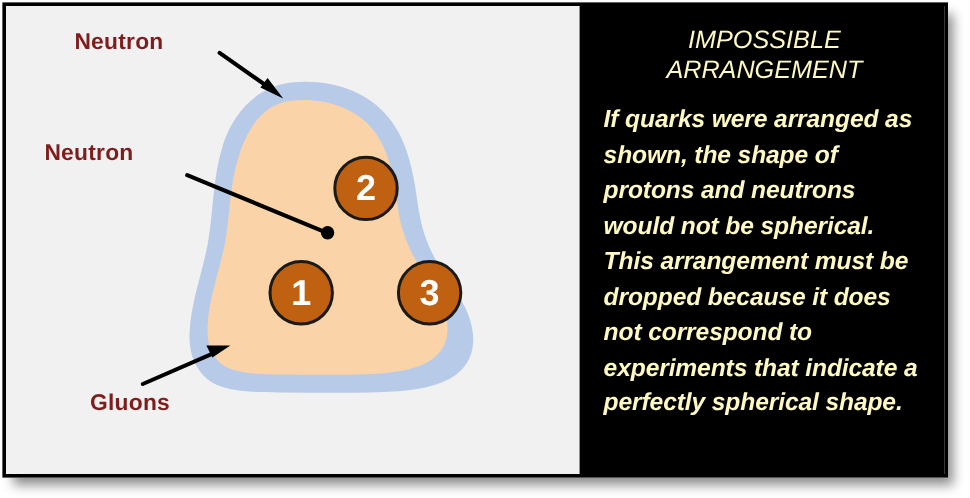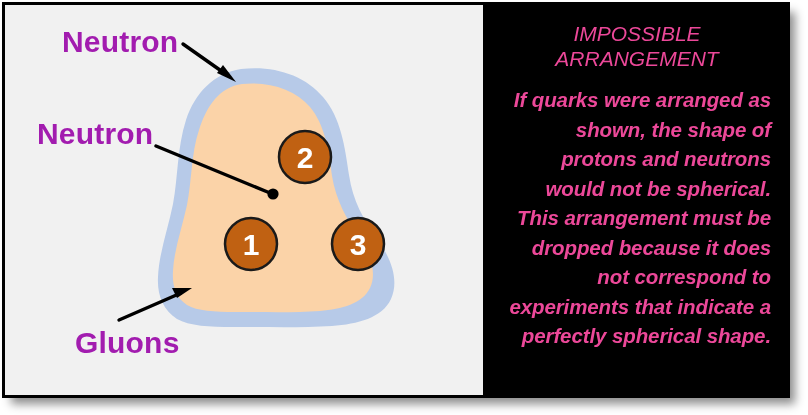--- a/index.html
+++ b/index.html
@@ -47,22 +47,22 @@
     top: 0;
     width: 478px;
     height: 390px;
   }
 
   
   .diag-label {
     position: absolute;
     font-family: "Liberation Sans", sans-serif;
     font-weight: bold;
-    font-size: 30px;
-    color: #a21caf;
+    font-size: 19px;
+    color: #7f1d1d;
     white-space: nowrap;
     letter-spacing: 0.2px;
   }
   #label-neutron { left: 57px; top: 20px; }
   #label-gluons  { left: 32px; top: 112px; }
   #label-proton  { left: 70px; top: 321px; }
 
   
   .quark-num {
     position: absolute;
@@ -78,41 +78,41 @@
   
   #note-panel {
     position: absolute;
     left: 478px;
     top: 0;
     right: 0;
     bottom: 0;
     background: #000000;
     padding: 12px 16px 10px 20px;
     box-sizing: border-box;
-    color: #ec4899;
+    color: #fef9c3;
   }
 
   #note-title {
     font-family: "Liberation Sans", sans-serif;
     font-style: italic;
     font-size: 21px;
     line-height: 25px;
     text-align: center;
     padding: 4px 6px 0 6px;
     white-space: pre-line;
   }
 
   #note-body {
     margin-top: 14px;
     font-family: "Liberation Sans", sans-serif;
     font-style: italic;
     font-weight: bold;
     font-size: 20.5px;
     line-height: 29.5px;
-    text-align: right;
+    text-align: left;
     white-space: pre-line;
     letter-spacing: -0.1px;
   }
 </style>
 </head>
 <body>
 
 <div id="stage">
   <div id="card">
 

